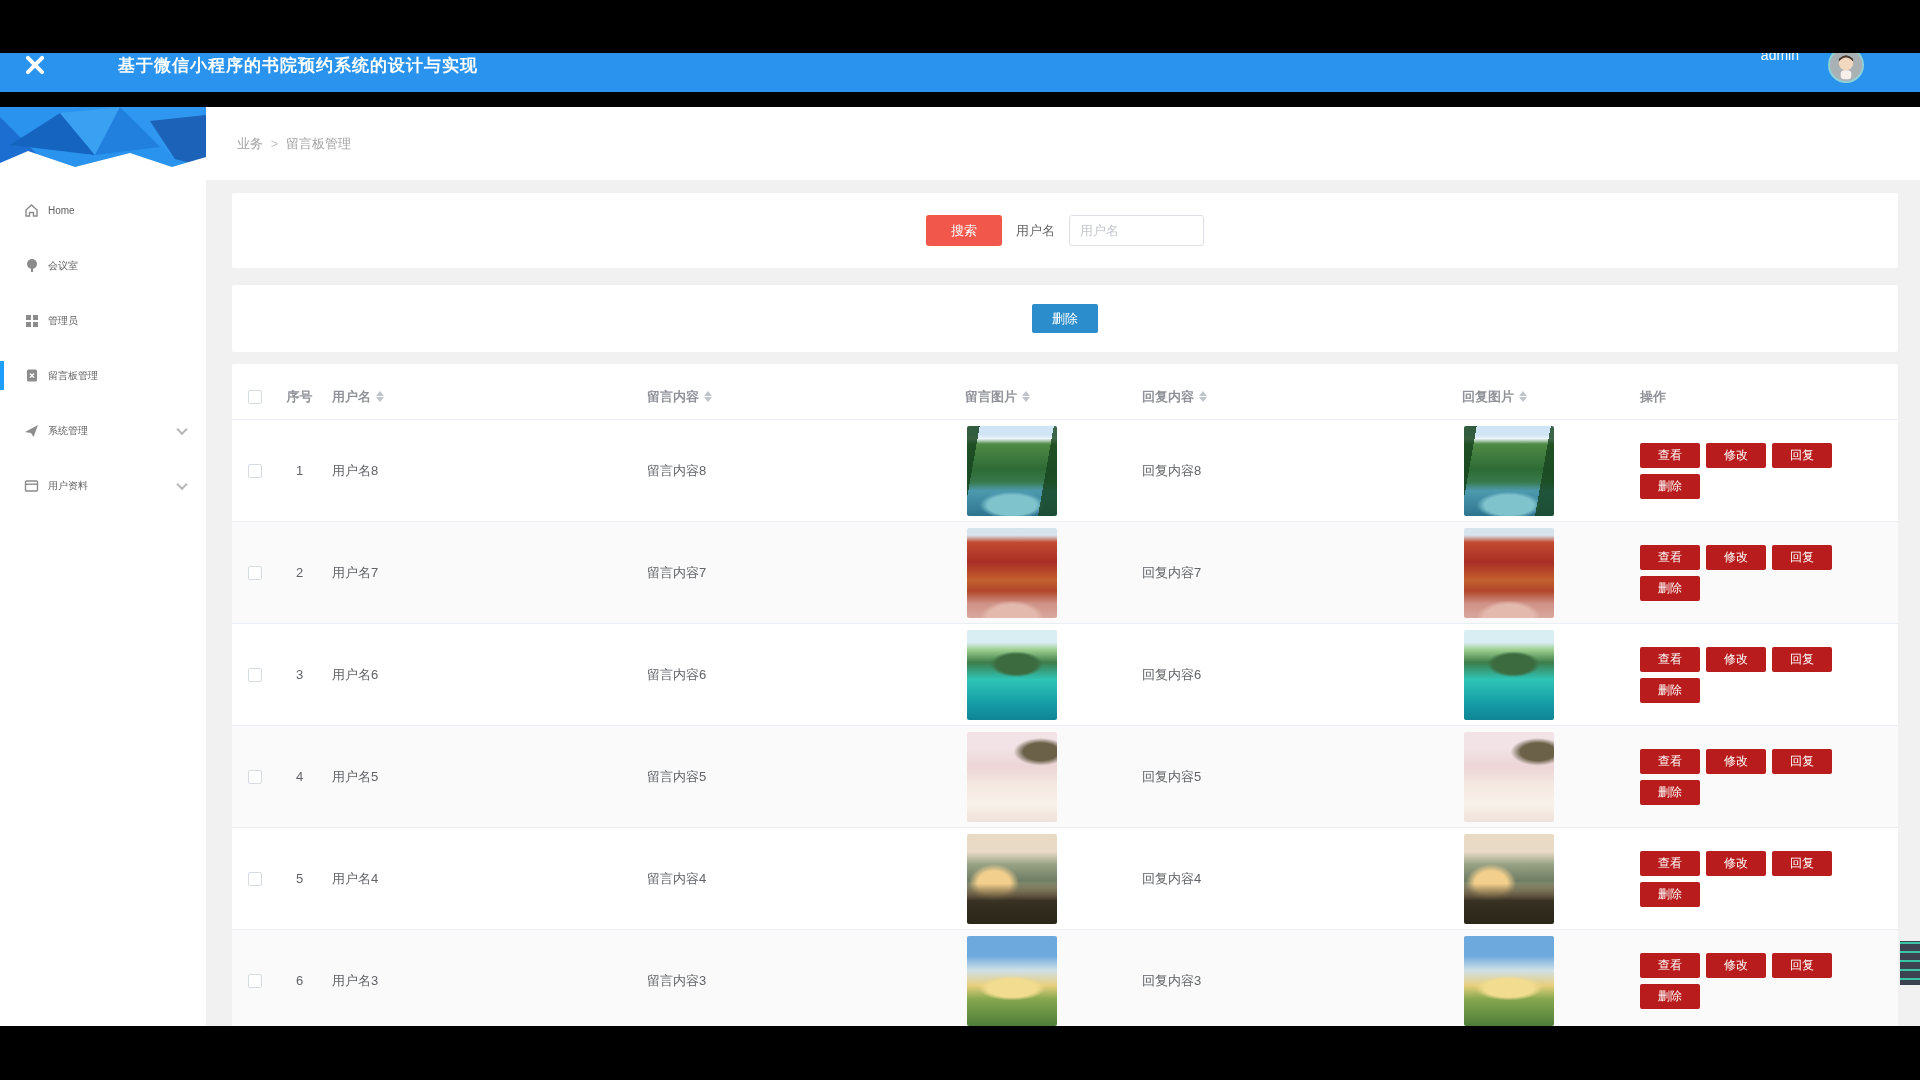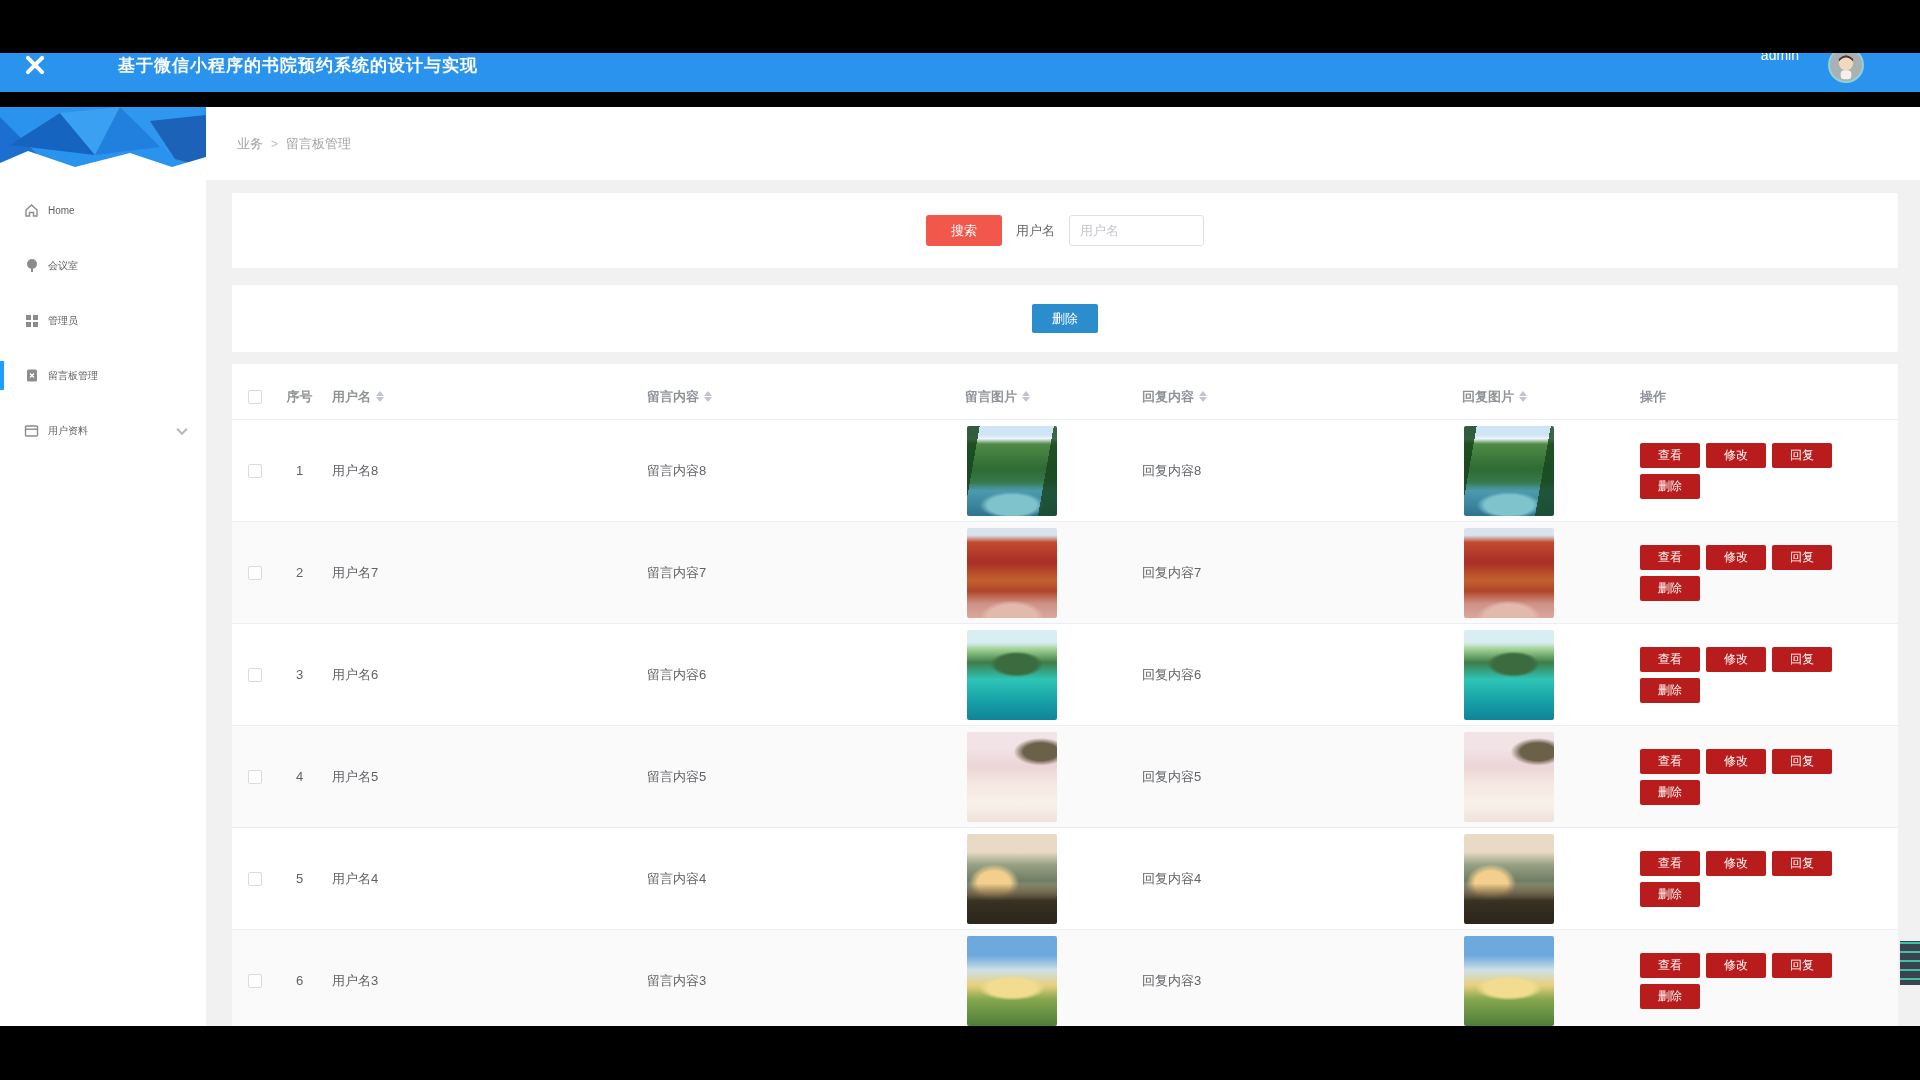--- a/index.html
+++ b/index.html
@@ -176,20 +176,29 @@
       <div class="menu-item active">
         <span class="mi-icon">
           <svg width="14" height="15" viewBox="0 0 14 15">
               <rect x="2" y="1.5" width="10" height="12" rx="1.5" fill="#8c8c8c"></rect>
               <path d="M5 5.5 L9 9.5 M9 5.5 L5 9.5" stroke="#fff" stroke-width="1.4"></path>
             </svg>
         </span>
         <span>留言板管理</span>
       </div>
 
+      <div class="menu-item">
+        <span class="mi-icon">
+          <svg width="15" height="14" viewBox="0 0 15 14">
+              <path d="M1 8 L14 1 L9.5 13 L7 9 Z" fill="#8c8c8c"></path>
+            </svg>
+        </span>
+        <span>系统管理</span>
+        <span class="chevron"></span>
+      </div>
 
       <div class="menu-item">
         <span class="mi-icon">
           <svg width="15" height="14" viewBox="0 0 15 14">
               <rect x="1.5" y="2" width="12" height="10" rx="1" fill="none" stroke="#8c8c8c" stroke-width="1.4"></rect>
               <line x1="1.5" y1="5.2" x2="13.5" y2="5.2" stroke="#8c8c8c" stroke-width="1.4"></line>
             </svg>
         </span>
         <span>用户资料</span>
         <span class="chevron"></span>

